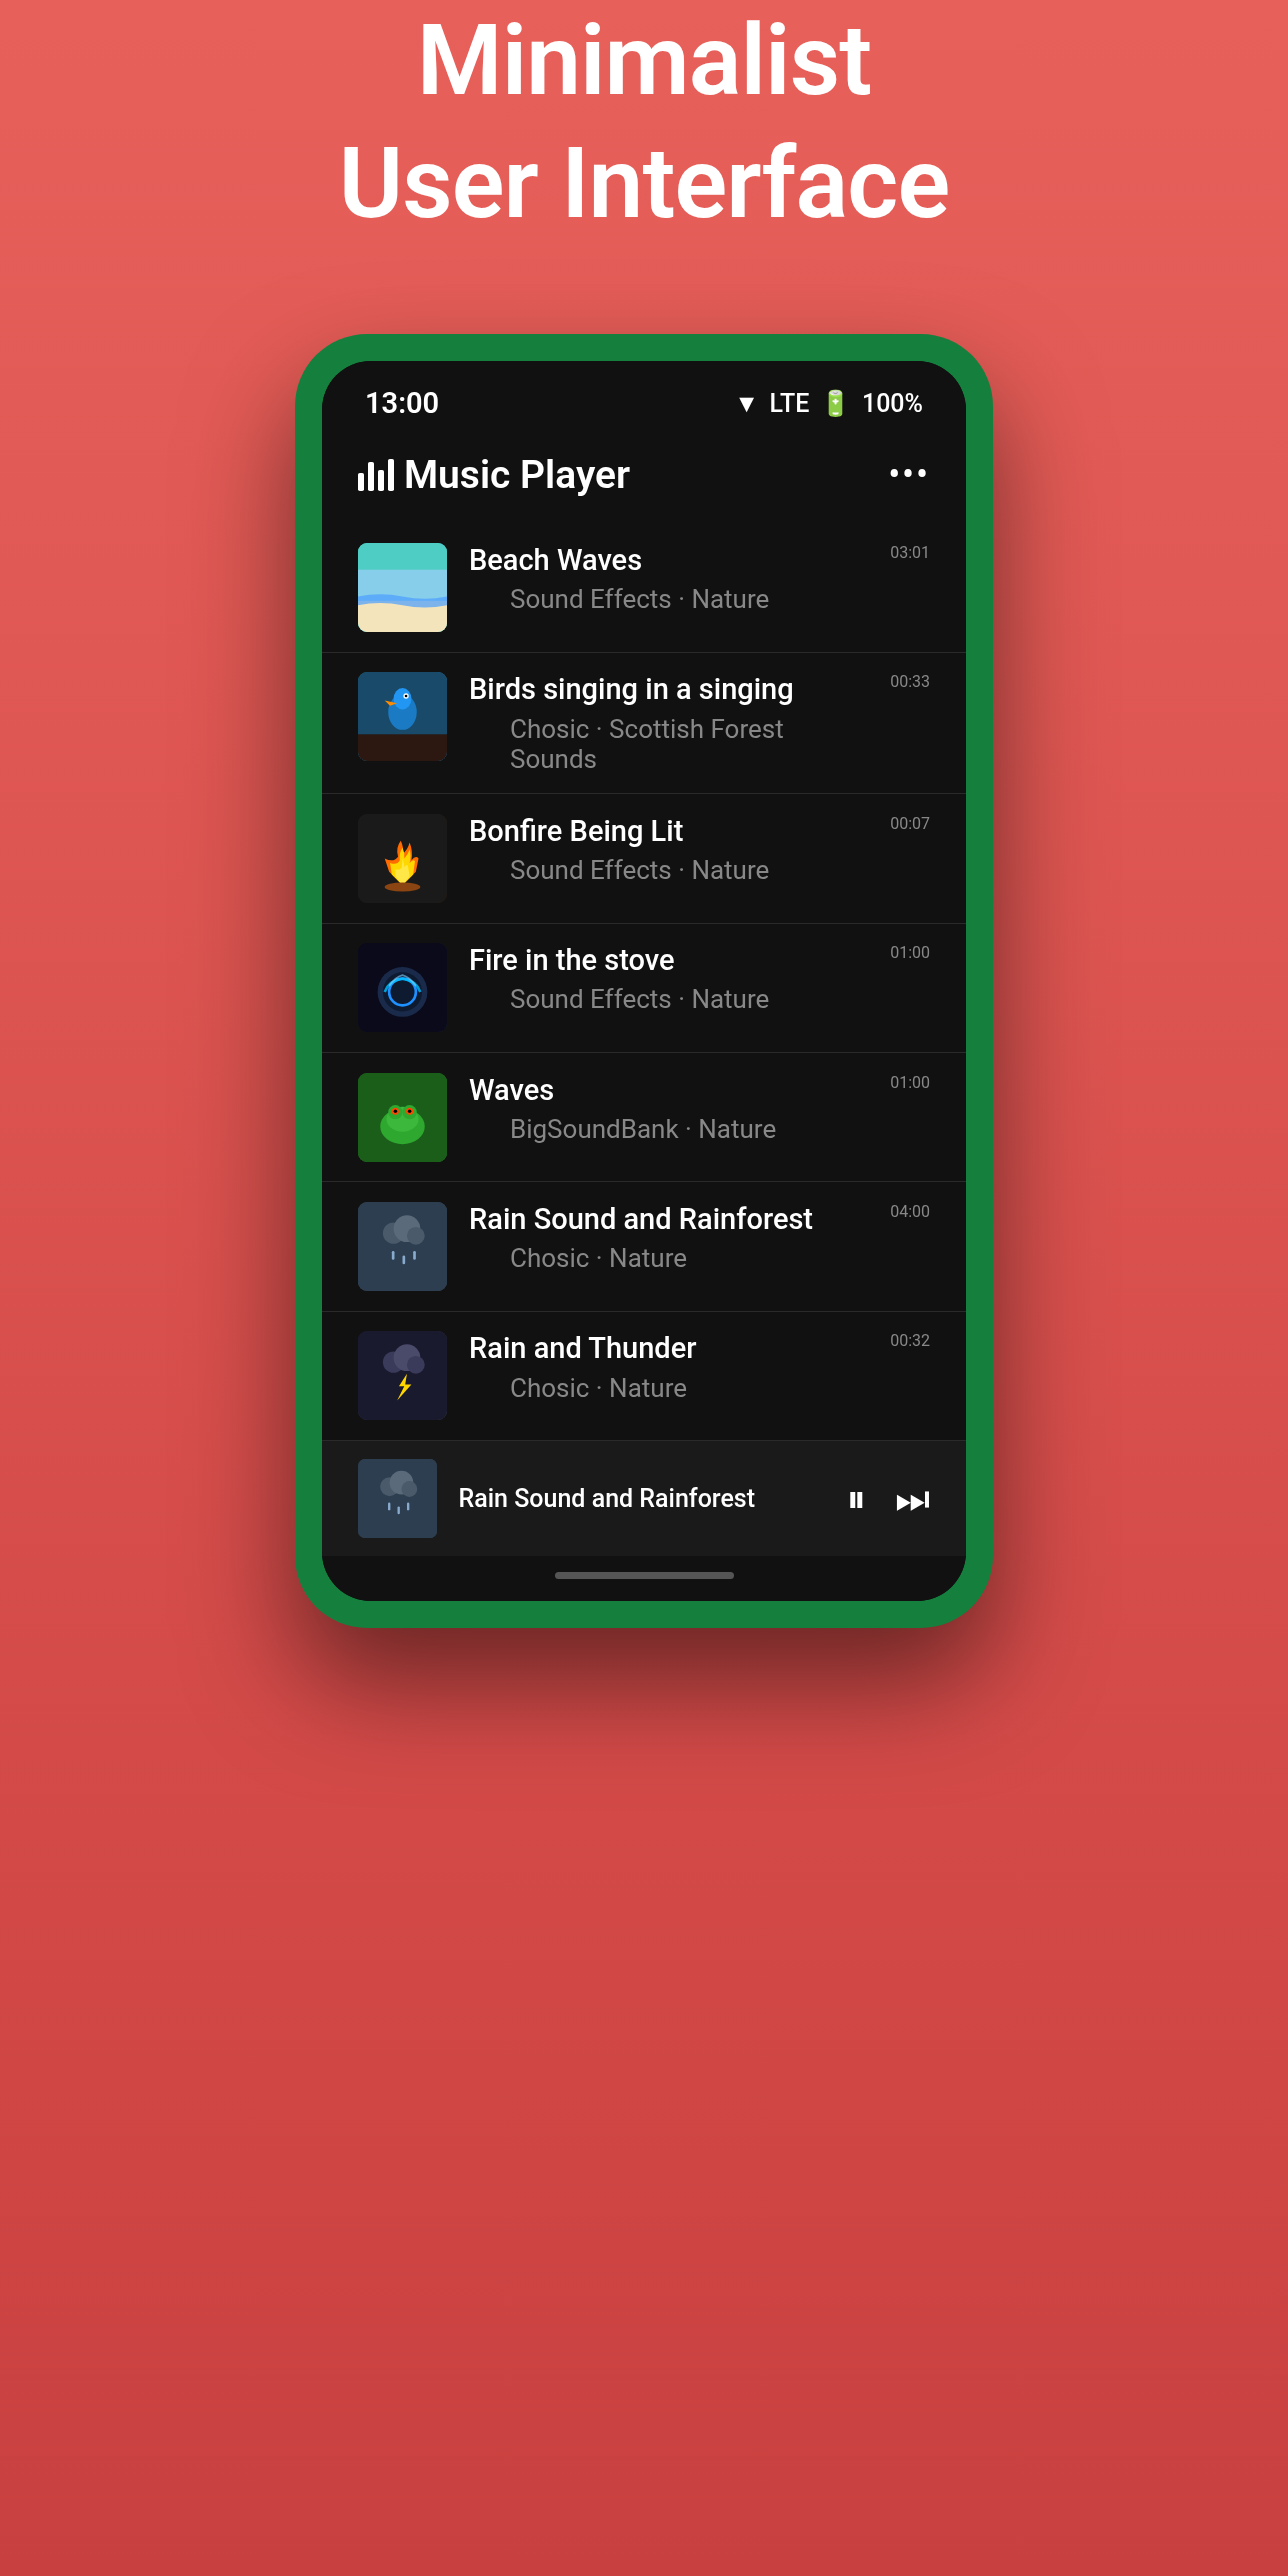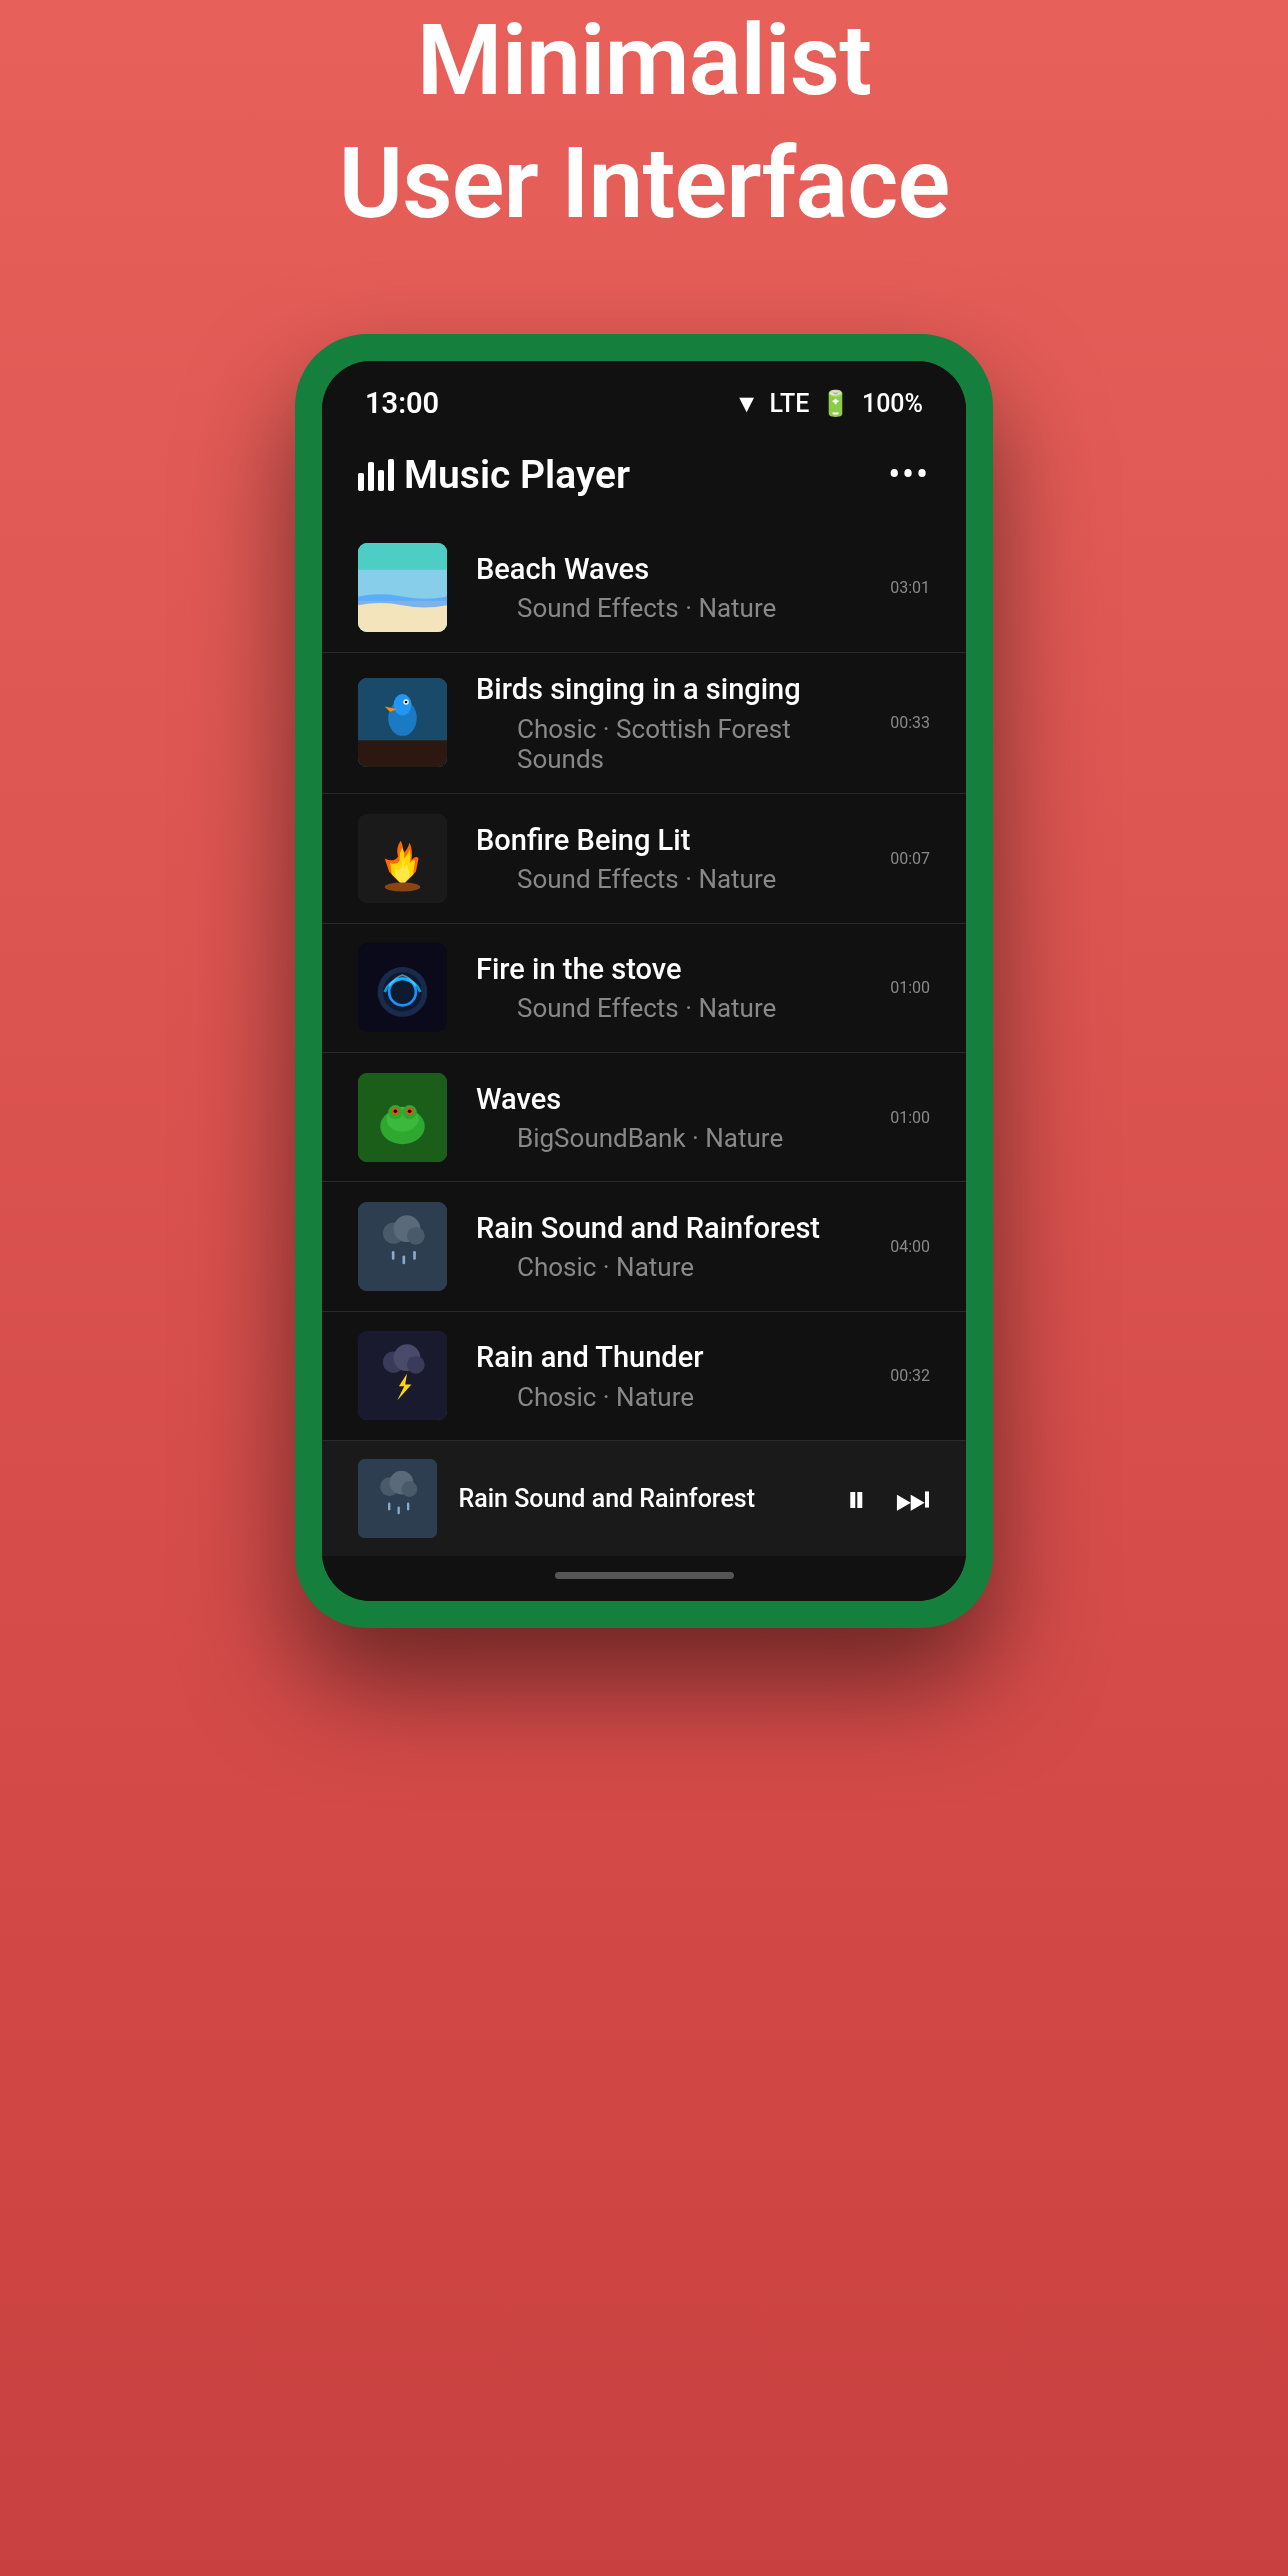--- a/index.html
+++ b/index.html
@@ -104,24 +104,24 @@
       letter-spacing: 1.8px;
     }
 
     
     .track-list {
       background: #111;
     }
 
     .track-item {
       display: flex;
-      align-items: center;
+      align-items: flex-start;
       padding: 19.7px 36px;
       border-bottom: 0.9px solid #2a2a2a;
-      gap: 29px;
+      gap: 22px;
     }
 
     .track-thumb {
       width: 89px;
       height: 89px;
       border-radius: 9px;
       flex-shrink: 0;
       overflow: hidden;
       display: flex;
       align-items: center;

